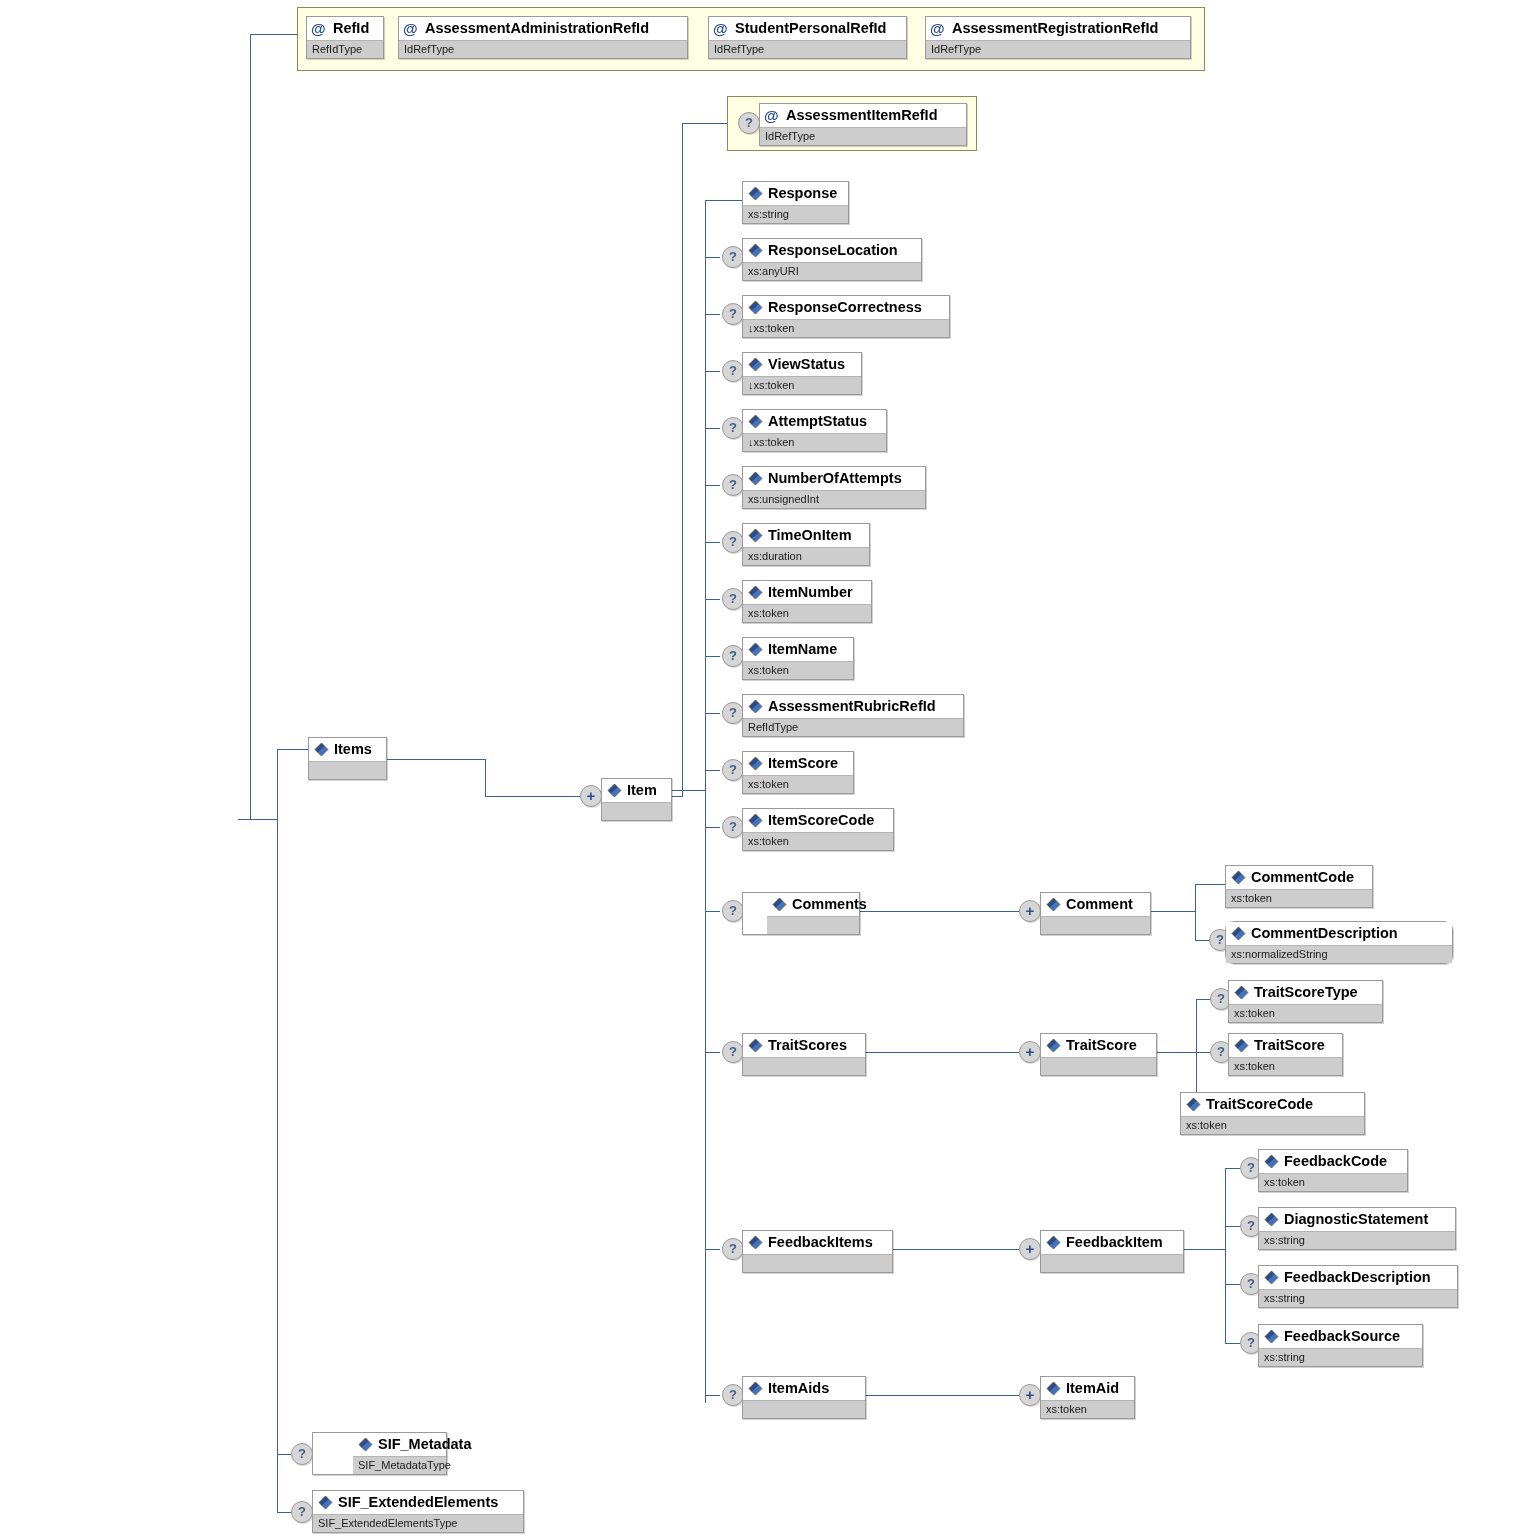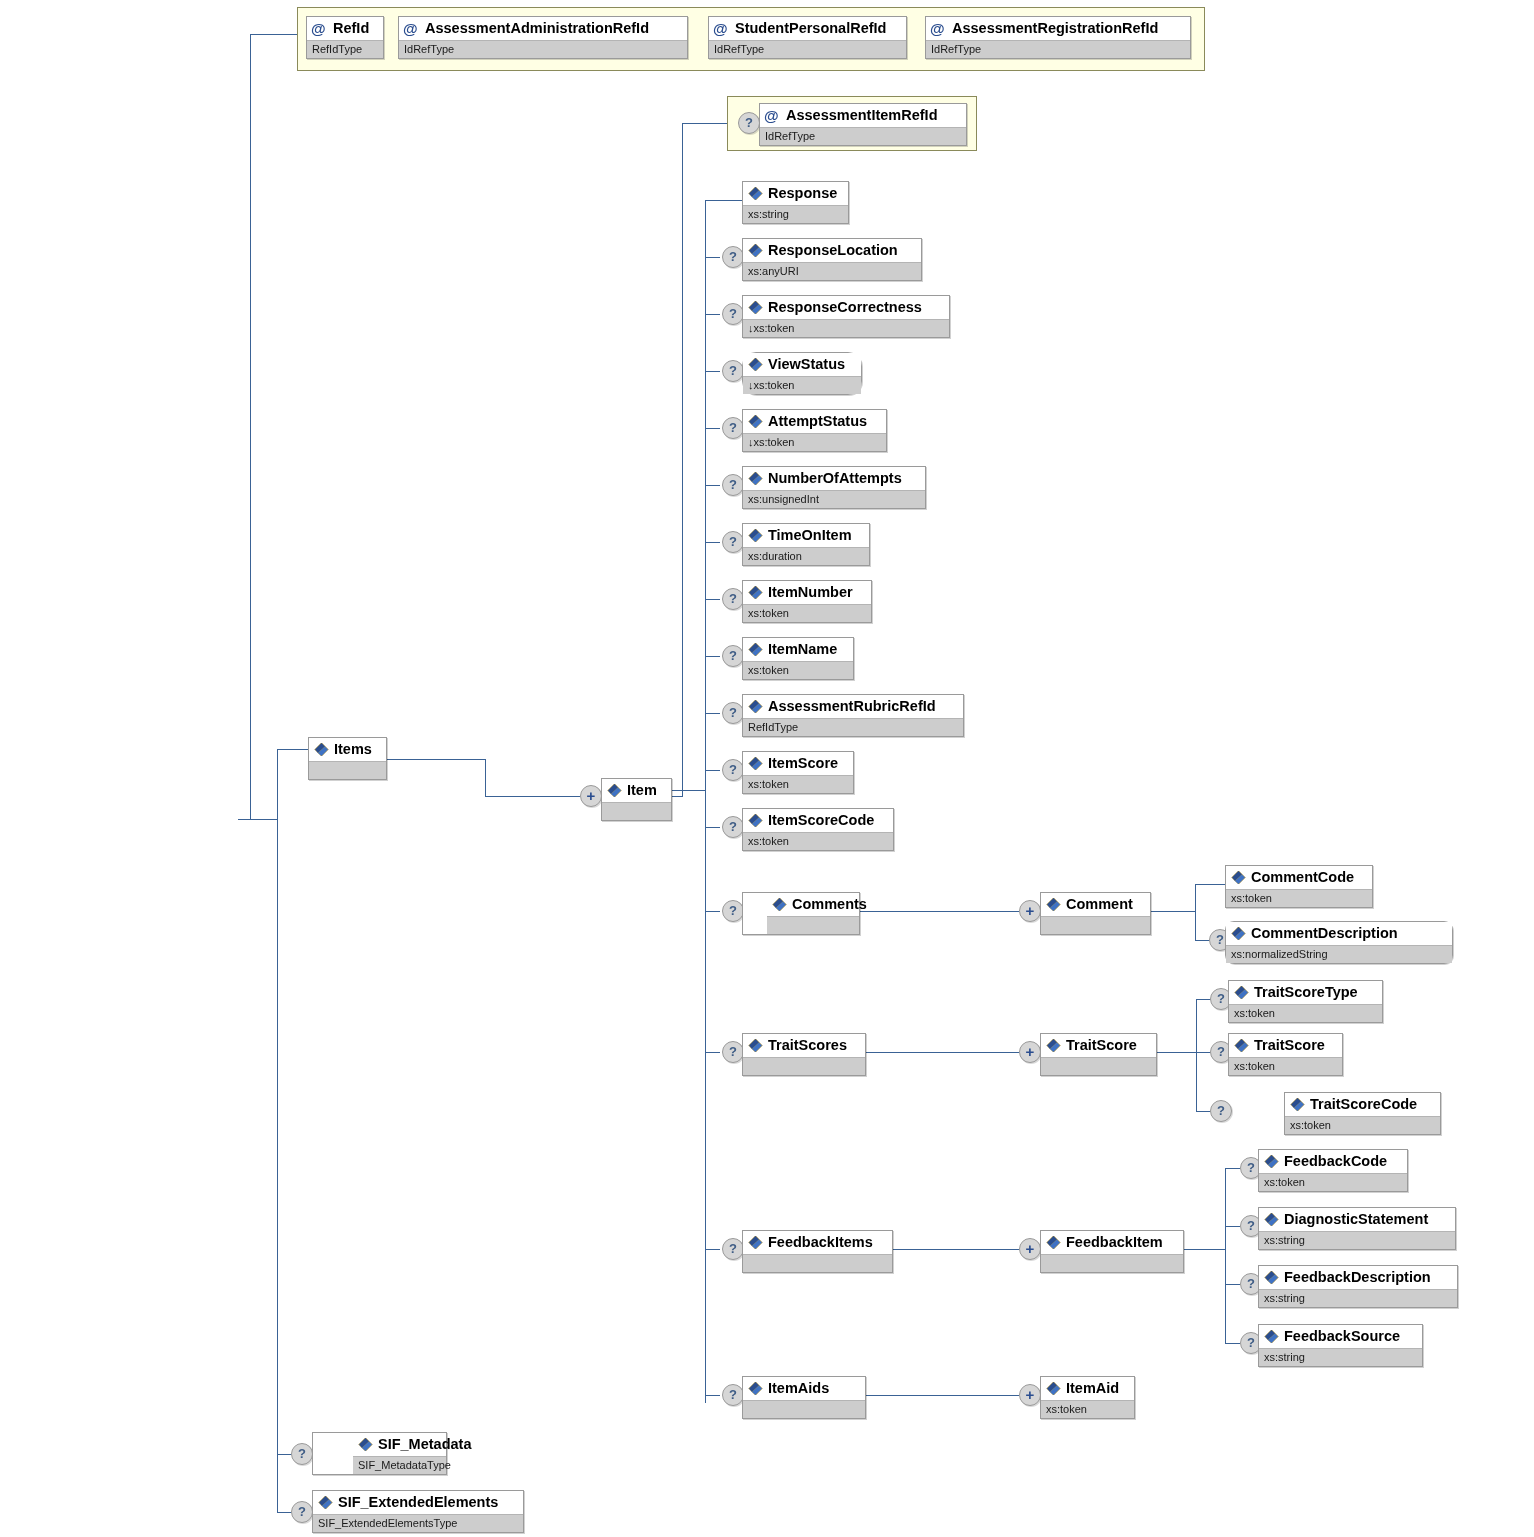--- a/index.html
+++ b/index.html
@@ -299,21 +299,21 @@
             <polygon points="7.5,1 11,4.5 4,11 1,7.5" fill="#2a4d8f"></polygon>
             <polygon points="11,4.5 14,7.5 7.5,14 4,11" fill="#3f72c4"></polygon>
           </svg>
       </span>
       <span>ResponseCorrectness</span>
     </span>
     <span class="ty">↓xs:token</span>
   </div>
 
   <div class="qm" style="left:722px; top:360px;">?</div>
-  <div class="node" style="left:742px; top:352px; width:120px;border-radius:14px;">
+  <div class="node" style="left:742px; top:352px; width:120px;">
     <span class="nm">
       <span class="ico">
         <svg width="15" height="15" viewBox="0 0 15 15">
             <polygon points="7.5,1 14,7.5 7.5,14 1,7.5" fill="#f0c020" stroke="#8a6a10" stroke-width="0.8"></polygon>
             <polygon points="7.5,1 11,4.5 4,11 1,7.5" fill="#2a4d8f"></polygon>
             <polygon points="11,4.5 14,7.5 7.5,14 4,11" fill="#3f72c4"></polygon>
           </svg>
       </span>
       <span>ViewStatus</span>
     </span>
@@ -553,21 +553,21 @@
             <polygon points="7.5,1 11,4.5 4,11 1,7.5" fill="#2a4d8f"></polygon>
             <polygon points="11,4.5 14,7.5 7.5,14 4,11" fill="#3f72c4"></polygon>
           </svg>
       </span>
       <span>TraitScore</span>
     </span>
     <span class="ty">xs:token</span>
   </div>
 
   <div class="qm" style="left:1210px; top:1100px;">?</div>
-  <div class="node" style="left:1284px; top:1092px; width:157px;">
+  <div class="node" style="left:1180px; top:1092px; width:185px;">
     <span class="nm">
       <span class="ico">
         <svg width="15" height="15" viewBox="0 0 15 15">
             <polygon points="7.5,1 14,7.5 7.5,14 1,7.5" fill="#f0c020" stroke="#8a6a10" stroke-width="0.8"></polygon>
             <polygon points="7.5,1 11,4.5 4,11 1,7.5" fill="#2a4d8f"></polygon>
             <polygon points="11,4.5 14,7.5 7.5,14 4,11" fill="#3f72c4"></polygon>
           </svg>
       </span>
       <span>TraitScoreCode</span>
     </span>

